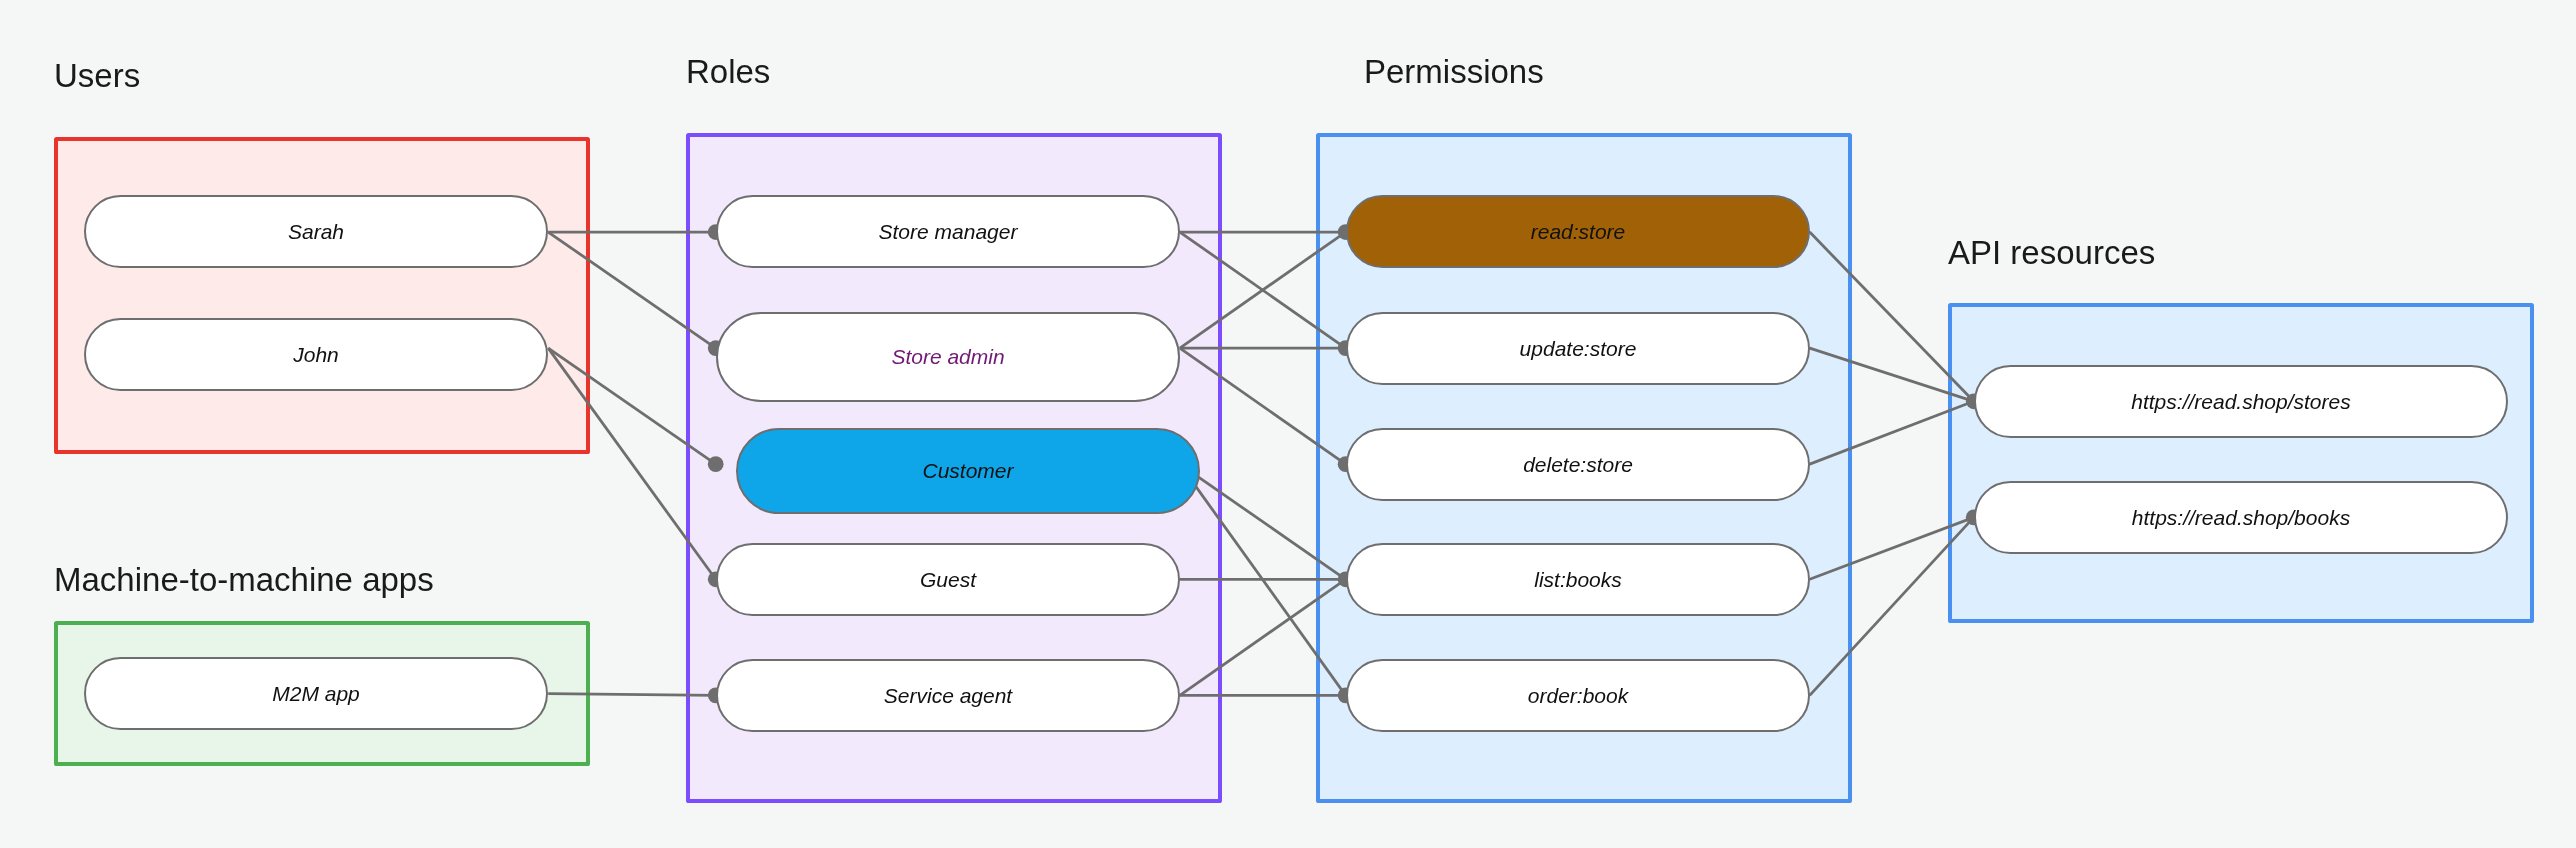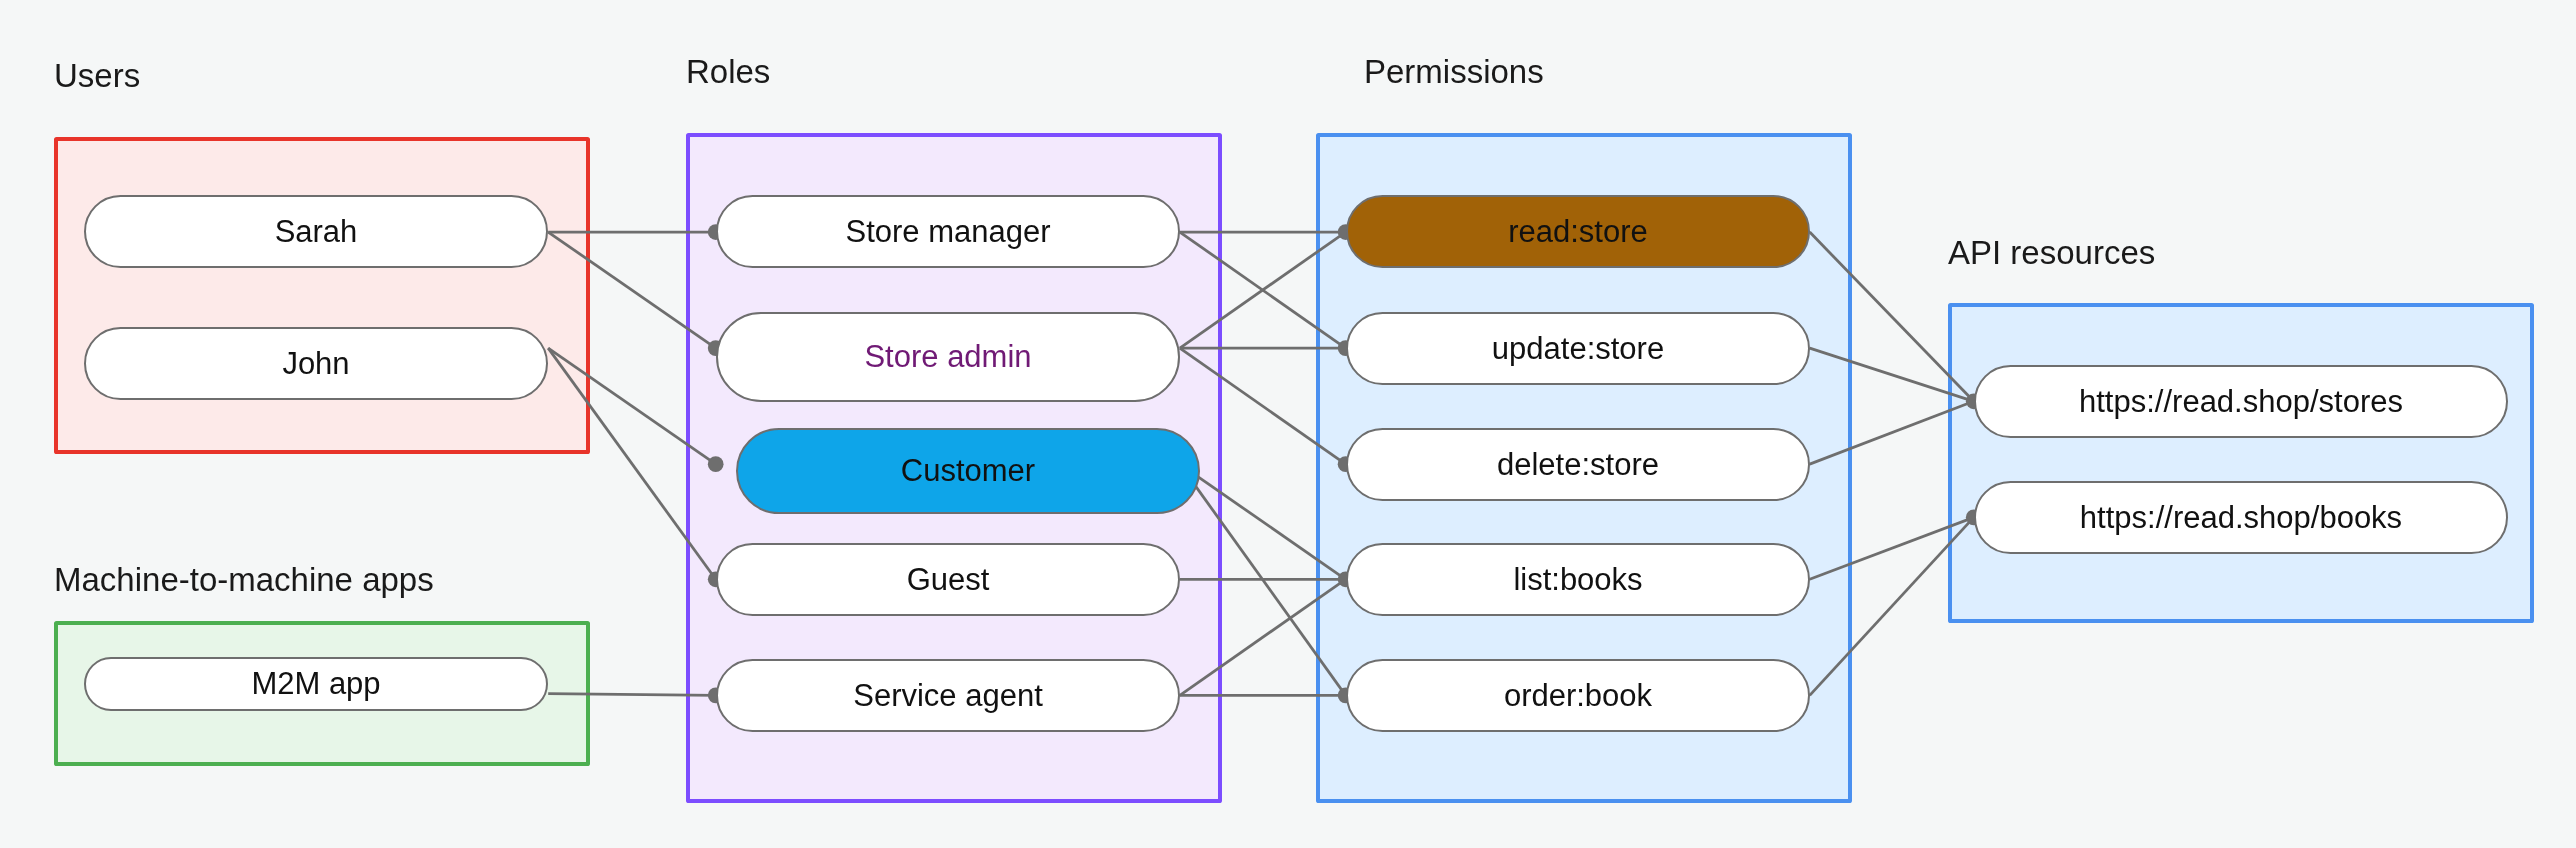--- a/index.html
+++ b/index.html
@@ -33,24 +33,25 @@
   }
   .node {
     position: absolute;
     box-sizing: border-box;
     background: #ffffff;
     border: 2.6px solid #6e6e6e;
     border-radius: 872px;
     display: flex;
     align-items: center;
     justify-content: center;
-    font-size: 31px;
+    font-size: 21px;
     color: #111111;
     white-space: nowrap;
     z-index: 5;
+    font-style: italic;
   }
   #links {
     position: absolute;
     left: 0;
     top: 0;
     width: 2576px;
     height: 848px;
     z-index: 3;
     pointer-events: none;
   }
@@ -99,26 +100,26 @@
       <circle cx="1542" cy="797" r="9" fill="#6e6e6e"></circle>
       <circle cx="2262" cy="460" r="9" fill="#6e6e6e"></circle>
       <circle cx="2262" cy="593" r="9" fill="#6e6e6e"></circle>
     </svg>
   <div id="groups-layer">
       <div class="group-label" style="left: 54px; top: 59px;">Users</div>
       <div class="group-box" style="left: 54px; top: 137px; width: 536px; height: 317px; border-color: rgb(232, 52, 42); background: rgb(253, 234, 233);"></div>
       <div class="node" style="left: 84px; top: 195px; width: 464px; height: 73px; border-color: rgb(110, 110, 110); background: rgb(255, 255, 255); color: rgb(17, 17, 17);">
         <span>Sarah</span>
       </div>
-      <div class="node" style="left: 84px; top: 327px; width: 464px; height: 73px; border-color: rgb(110, 110, 110); background: rgb(255, 255, 255); color: rgb(17, 17, 17);">
+      <div class="node" style="left: 84px; top: 318px; width: 464px; height: 73px; border-color: rgb(110, 110, 110); background: rgb(255, 255, 255); color: rgb(17, 17, 17);">
         <span>John</span>
       </div>
       <div class="group-label" style="left: 54px; top: 563px; text-align: center;">Machine-to-machine apps</div>
       <div class="group-box" style="left: 54px; top: 621px; width: 536px; height: 145px; border-color: rgb(76, 175, 80); background: rgb(231, 246, 232);"></div>
-      <div class="node" style="left: 84px; top: 657px; width: 464px; height: 54px; border-color: rgb(110, 110, 110); background: rgb(255, 255, 255); color: rgb(17, 17, 17);">
+      <div class="node" style="left: 84px; top: 657px; width: 464px; height: 73px; border-color: rgb(110, 110, 110); background: rgb(255, 255, 255); color: rgb(17, 17, 17);">
         <span>M2M app</span>
       </div>
       <div class="group-label" style="left: 686px; top: 55px;">Roles</div>
       <div class="group-box" style="left: 686px; top: 133px; width: 536px; height: 670px; border-color: rgb(124, 77, 255); background: rgb(243, 233, 253);"></div>
       <div class="node" style="left: 716px; top: 195px; width: 464px; height: 73px; border-color: rgb(110, 110, 110); background: rgb(255, 255, 255); color: rgb(17, 17, 17);">
         <span>Store manager</span>
       </div>
       <div class="node" style="left: 716px; top: 312px; width: 464px; height: 90px; border-color: rgb(110, 110, 110); background: rgb(255, 255, 255); color: #701a75;">
         <span>Store admin</span>
       </div>

